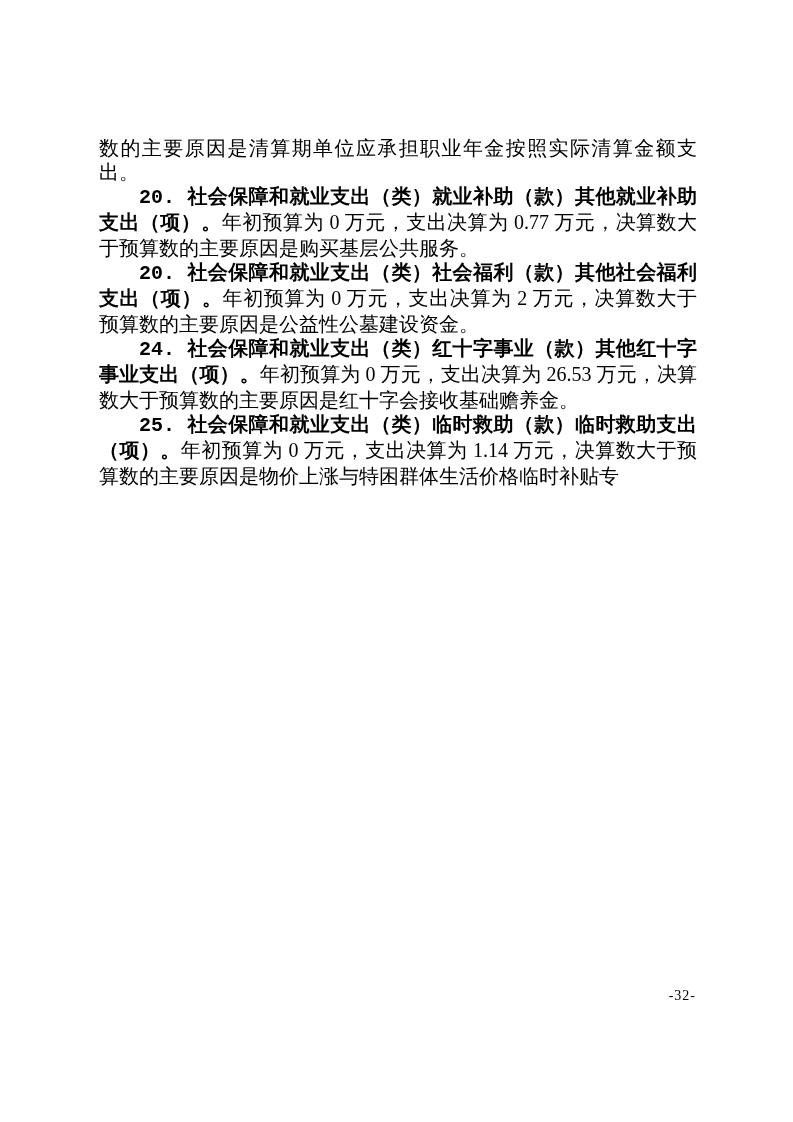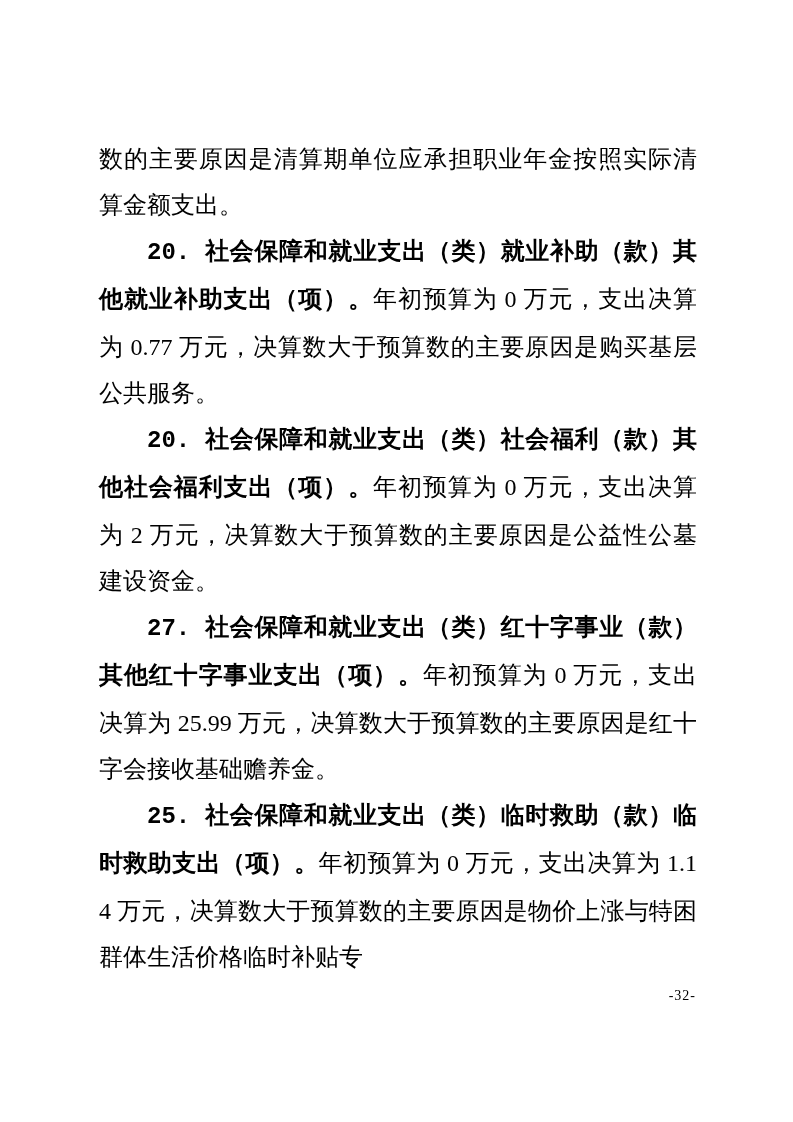--- a/index.html
+++ b/index.html
@@ -14,22 +14,22 @@
     background: #ffffff;
     overflow: hidden;
     font-family: "Liberation Serif", "DejaVu Serif", serif;
     color: #000000;
   }
   .content {
     position: absolute;
     left: 99px;
     top: 136px;
     width: 598px;
-    font-size: 24px;
-    line-height: 46px;
+    font-size: 20px;
+    line-height: 24px;
     text-align: justify;
     text-justify: inter-ideograph;
     word-break: break-all;
   }
   .para {
     margin: 0;
     padding: 0;
     text-indent: 2em;
   }
   .para.no-indent {
@@ -56,20 +56,20 @@
   <div class="content">
 
     <p class="para no-indent"><span>数的主要原因是清算期单位应承担职业年金按照实际清算金额支出。</span></p>
 
     <p class="para"><span class="lead">20. 社会保障和就业支出（类）就业补助（款）其他就业补助支出（项）。</span><span>年初预算为 0 万元，支出决算为 0.77 万元，决算数大于预算数的主要原因是购买基层公共服务。</span></p>
 
 
 
     <p class="para"><span class="lead">20. 社会保障和就业支出（类）社会福利（款）其他社会福利支出（项）。</span><span>年初预算为 0 万元，支出决算为 2 万元，决算数大于预算数的主要原因是公益性公墓建设资金。</span></p>
 
-    <p class="para"><span class="lead">27. 社会保障和就业支出（类）红十字事业（款）其他红十字事业支出（项）。</span><span>年初预算为 0 万元，支出决算为 25.99 万元，决算数大于预算数的主要原因是红十字会接收基础赡养金。</span></p>
+    <p class="para"><span class="lead">24. 社会保障和就业支出（类）红十字事业（款）其他红十字事业支出（项）。</span><span>年初预算为 0 万元，支出决算为 26.53 万元，决算数大于预算数的主要原因是红十字会接收基础赡养金。</span></p>
 
     <p class="para"><span class="lead">25. 社会保障和就业支出（类）临时救助（款）临时救助支出（项）。</span><span>年初预算为 0 万元，支出决算为 1.14 万元，决算数大于预算数的主要原因是物价上涨与特困群体生活价格临时补贴专</span></p>
 
   </div>
 
   <div class="page-number">-32-</div>
 </div>
 
 </body></html>

